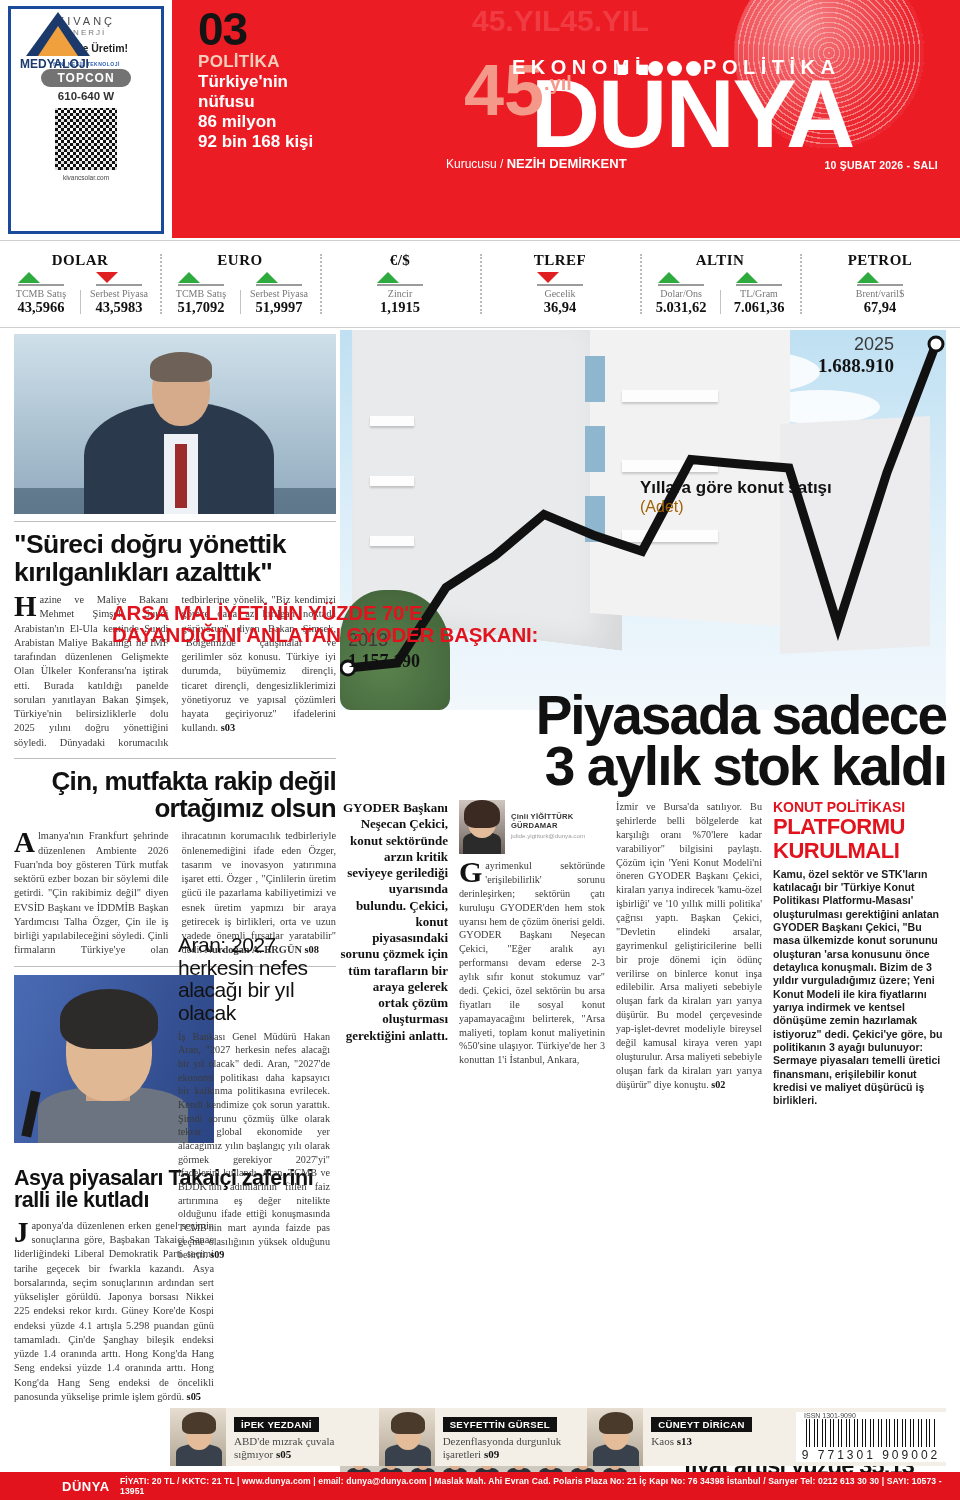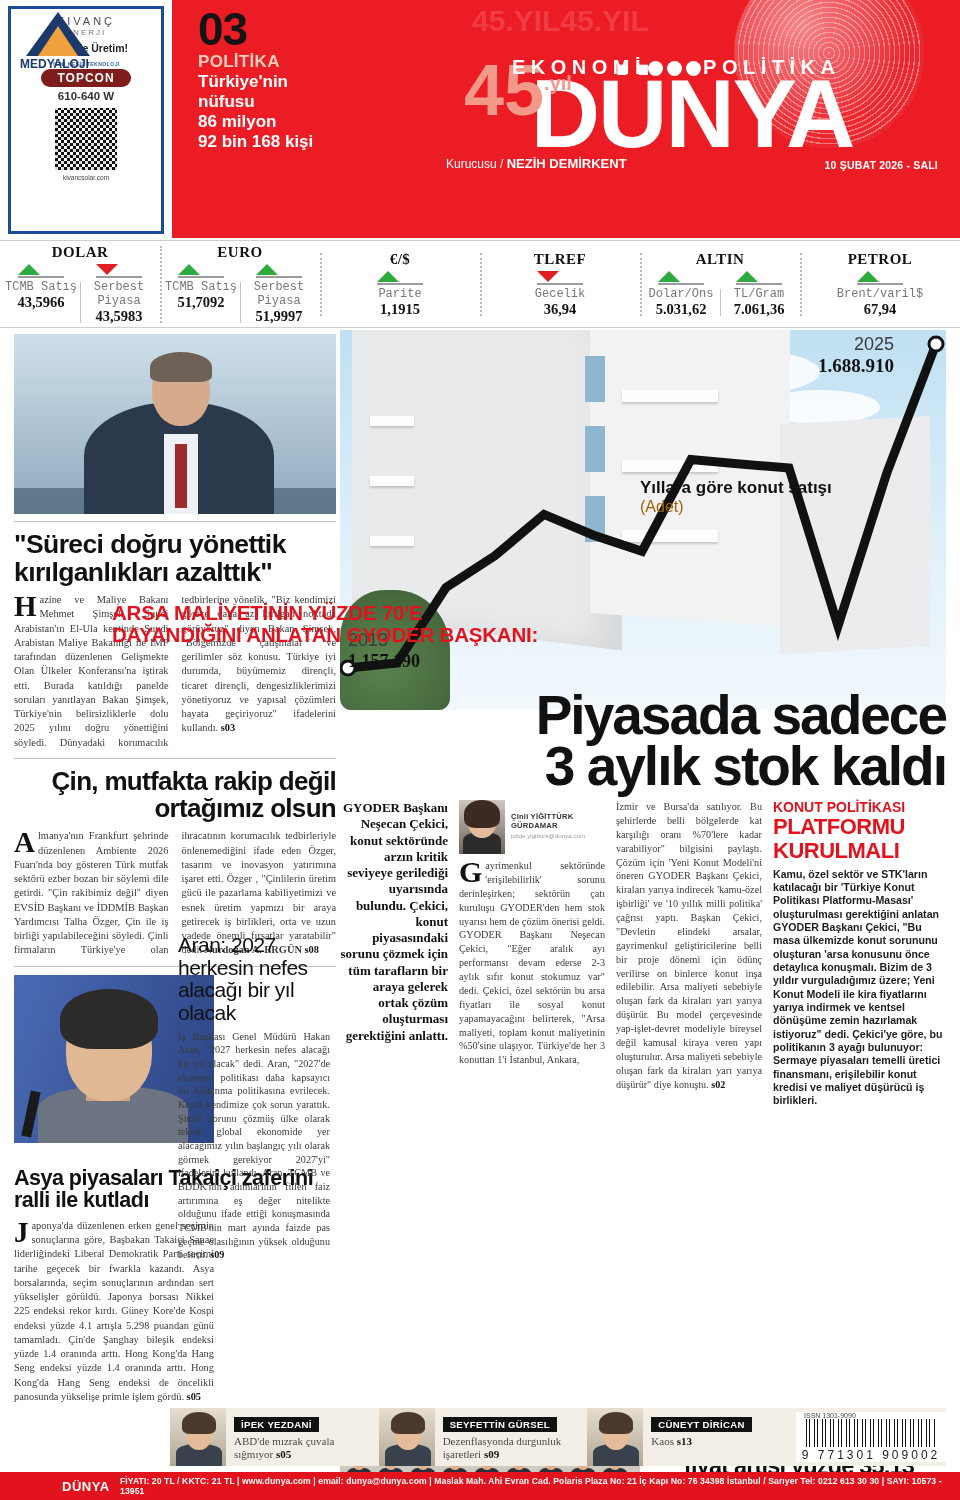--- a/index.html
+++ b/index.html
@@ -14,21 +14,21 @@
 
   
   .topbar { position: absolute; left:0; top:0; width:960px; height:238px; display:flex; }
   .ad-box { width:172px; height:238px; background:#fff; padding:6px 8px 4px 8px; position:relative; }
   .ad-inner { border:3px solid #1a4a9c; height:100%; background:#fff; position:relative;
      display:flex; flex-direction:column; align-items:center; padding-top:6px; }
   .kv-brand { font-size:11px; letter-spacing:3px; color:#4a4a4a; font-weight:400; }
   .kv-sub { font-size:8px; letter-spacing:2px; color:#777; margin-top:1px;}
   .kv-line { font-size:10.5px; font-weight:bold; color:#222; margin-top:5px; text-align:center; line-height:1.25;}
   .kv-tiny { font-size:5px; letter-spacing:.5px; color:#2a5db0; margin-top:6px; font-weight:bold;}
-  .topcon { margin-top:2px; background:#7f1d1d; color:#fff; font-weight:bold; font-size:12px;
+  .topcon { margin-top:2px; background:#737373; color:#fff; font-weight:bold; font-size:12px;
      border-radius:11px; padding:2px 16px; letter-spacing:1px;}
   .watt { font-size:11.5px; font-weight:bold; color:#333; margin-top:3px; }
   .qr { width:62px; height:62px; margin-top:6px;
      background:
        repeating-linear-gradient(0deg,#111 0 3px,#fff 3px 6px),
        repeating-linear-gradient(90deg,#111 0 3px,#fff 3px 6px);
      background-blend-mode:difference; background-color:#fff; }
   .qr-url { font-size:6.5px; color:#444; margin-top:4px; }
   .medyaloji { position:absolute; left:18px; top:8px; width:120px; height:62px; z-index:6; }
 
@@ -65,21 +65,21 @@
       border-left:2px dotted #bbb; }
   .tk-name { font-family:"Liberation Serif", serif; font-weight:bold; font-size:15px; color:#111; letter-spacing:.5px;}
   .arrows { display:flex; justify-content:center; gap:0; margin-top:3px;}
   .arrow-cell { flex:1; display:flex; justify-content:center;}
   .up { width:0;height:0;border-left:11px solid transparent;border-right:11px solid transparent;border-bottom:11px solid #2eaa3e; }
   .down { width:0;height:0;border-left:11px solid transparent;border-right:11px solid transparent;border-top:11px solid #e02020; }
   .uline { height:2px; background:#9b9b9b; width:46px; margin:1px auto 0; }
   .tk-cols { display:flex; justify-content:center; margin-top:2px;}
   .tk-col { flex:1; position:relative; }
   .tk-col + .tk-col::before { content:""; position:absolute; left:0; top:2px; bottom:2px; border-left:1px solid #c3c3c3;}
-  .tk-label { font-family:Liberation Mono, monospace; font-size:12px; color:#777; }
+  .tk-label { font-family:Liberation Serif, serif; font-size:10px; color:#777; }
   .tk-val { font-family:"Liberation Serif", serif; font-size:14.5px; font-weight:bold; color:#111; }
 
   
   .main { position:absolute; left:0; top:330px; width:960px; height:1072px; }
 
   
   .colL { position:absolute; left:14px; top:4px; width:322px; }
   .photoA { width:322px; height:180px; position:relative; overflow:hidden;
      background:linear-gradient(175deg,#9fb6c9 0%, #6d8aa3 40%, #4d6a82 100%); }
   .photoA .sky { position:absolute; inset:0; background:linear-gradient(180deg,#cfe0ea,#8fa9bd); }
@@ -319,21 +319,21 @@
         <div class="arrows">
           <div class="arrow-cell">
             <div>
               <div class="up"></div>
               <div class="uline"></div>
             </div>
           </div>
         </div>
         <div class="tk-cols">
           <div class="tk-col">
-            <div class="tk-label">Parite</div>
+            <div class="tk-label">Zincir</div>
             <div class="tk-val">1,1915</div>
           </div>
         </div>
       </div>
       <div class="tk">
         <div class="tk-name">TLREF</div>
         <div class="arrows">
           <div class="arrow-cell">
             <div>
               <div class="down"></div>

